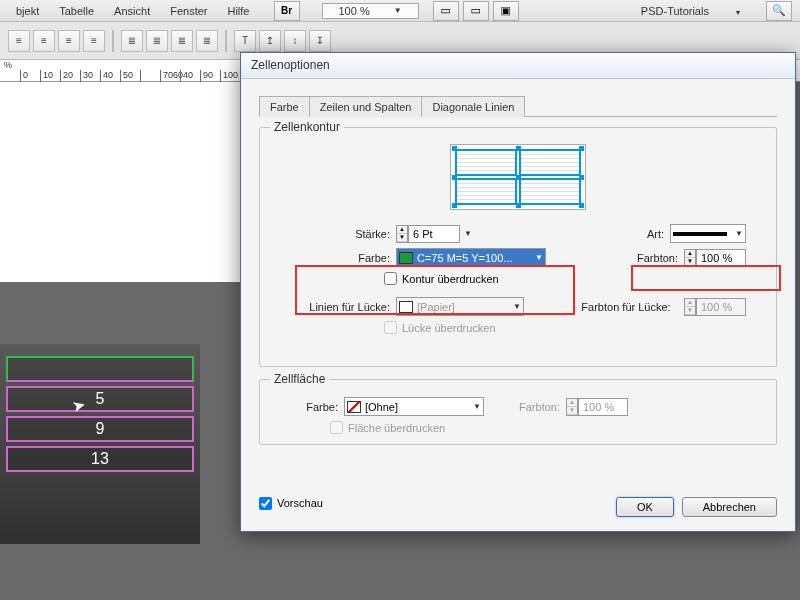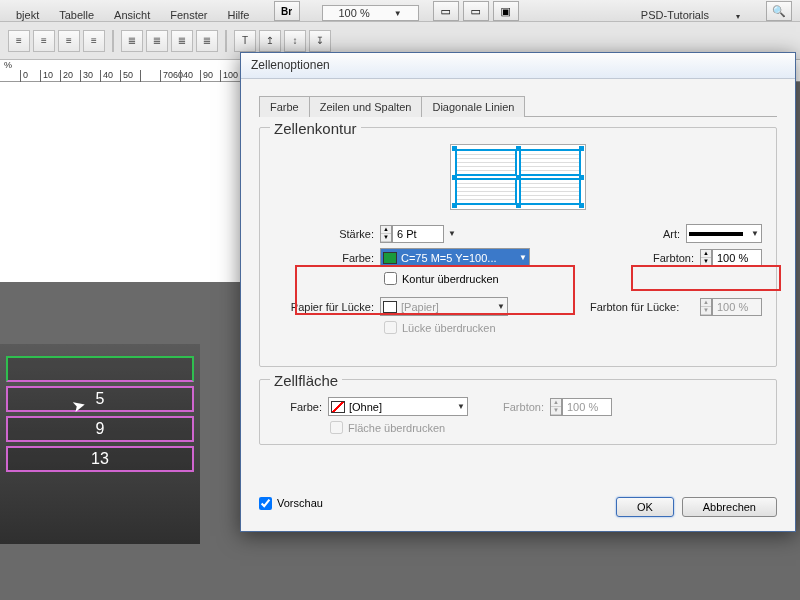--- a/index.html
+++ b/index.html
@@ -1,19 +1,19 @@
 <!DOCTYPE html>
 <html><head>
 <meta charset="utf-8">
 <style>
 * { box-sizing: border-box; margin: 0; padding: 0; font-family: "Segoe UI", Tahoma, sans-serif; font-size: 11px; }
 body { background: #e8e8e8; overflow: hidden; width: 800px; height: 600px; position: relative; }
 
 
-.menubar { height: 22px; background: linear-gradient(#f0f0f0,#e0e0e0); display: flex; align-items: flex-end; padding: 0 6px; border-bottom: 1px solid #bbb; }
+.menubar { height: 22px; background: linear-gradient(#f0f0f0,#e0e0e0); display: flex; align-items: center; padding: 0 6px; border-bottom: 1px solid #bbb; }
 .menubar span { padding: 0 10px; color: #333; }
 .menubar .zoom { margin-left: 20px; display:flex; align-items:center; border:1px solid #aaa; background:#fafafa; padding:1px 6px; }
 .menubar .gap { flex: 1; }
 .menubar .psd { color:#444; padding:0 6px; }
 
 .icon-btn { width: 26px; height: 20px; border: 1px solid #aaa; background: linear-gradient(#fafafa,#e4e4e4); margin: 0 2px; display:flex; align-items:center; justify-content:center; }
 
 
 .toolbar { height: 38px; background: #e6e6e6; border-bottom: 1px solid #bbb; display:flex; align-items:center; padding: 4px 8px; gap: 3px; }
 .tool { width: 22px; height: 22px; border: 1px solid #bbb; background: linear-gradient(#fafafa,#e8e8e8); display:flex; align-items:center; justify-content:center; font-size:10px; color:#444; }
@@ -35,33 +35,33 @@
 
 .dialog { position: absolute; top: 52px; left: 240px; width: 556px; height: 480px; background: #f4f4f4; border: 1px solid #4a6a9a; box-shadow: 0 4px 20px rgba(0,0,0,0.5); }
 .dialog-title { height: 26px; background: linear-gradient(#fdfdfd,#e4ecf7); border-bottom: 1px solid #c0c8d4; padding: 5px 10px; color: #333; font-size: 12px; }
 .dialog-body { padding: 16px 18px; position: relative; height: calc(100% - 26px); }
 
 .tabs { display:flex; border-bottom: 1px solid #b0b0b0; margin-bottom: 10px; }
 .tab { padding: 4px 10px; border: 1px solid #b0b0b0; border-bottom: none; background: #ececec; margin-right: -1px; position: relative; top: 1px; color:#333; }
 .tab.active { background: #f4f4f4; border-bottom: 1px solid #f4f4f4; }
 
 .group { border: 1px solid #c4c4c4; border-radius: 2px; padding: 12px 14px 10px; margin-bottom: 12px; position: relative; }
-.group-label { position: absolute; top: -8px; left: 10px; background: #f4f4f4; padding: 0 4px; color: #333; font-size: 15px; }
+.group-label { position: absolute; top: -8px; left: 10px; background: #f4f4f4; padding: 0 4px; color: #333; font-size: 12px; }
 
 .preview-cell { width: 136px; height: 66px; border: 1px solid #aaa; margin: 4px auto 14px; background: #fff; position: relative; }
 .preview-cell .cell { position:absolute; border: 2px solid #0099e0; background: repeating-linear-gradient(#fff,#fff 3px,#ddd 3px,#ddd 4px); }
 .preview-cell .c1 { top:4px; left:4px; width:62px; height:27px; }
 .preview-cell .c2 { top:4px; right:4px; width:62px; height:27px; }
 .preview-cell .c3 { bottom:4px; left:4px; width:62px; height:27px; }
 .preview-cell .c4 { bottom:4px; right:4px; width:62px; height:27px; }
 .preview-cell .handle { position:absolute; width:5px; height:5px; background:#0099e0; }
 
-.row { display:flex; align-items:center; margin: 5px 0; }
+.row { display:flex; align-items:center; margin: 5px 16px; }
 .lbl { width: 100px; text-align: right; margin-right: 6px; color:#222; }
-.lbl2 { width: 104px; text-align: left; margin-right: 6px; color:#222; }
+.lbl2 { width: 104px; text-align: center; margin-right: 6px; color:#222; }
 .spin { display:flex; flex-direction:column; border:1px solid #999; }
 .spin div { width:10px; height:8px; font-size:6px; line-height:6px; text-align:center; background:#f0f0f0; border-bottom:1px solid #ccc; }
 .field { border: 1px solid #999; background:#fff; padding: 2px 4px; height: 18px; display:flex; align-items:center; }
 .dropdown { border: 1px solid #999; background:#fff; height:19px; display:flex; align-items:center; padding: 0 2px; justify-content:space-between; }
 .dropdown.sel { background: #3b79c9; color:#fff; }
 .dd-arrow { font-size:8px; margin-left:4px; color:#333; }
 .swatch { width:14px; height:12px; border:1px solid #333; margin-right:4px; }
 .swatch.green { background:#1a9a3c; }
 .swatch.none { background: linear-gradient(135deg,#fff 45%,#f00 45%,#f00 55%,#fff 55%); }
 .swatch.paper { background:#fff; }
@@ -210,21 +210,21 @@
           </div>
         <div class="field" style="width:50px">100 %</div>
       </div>
 
       <div class="chk">
           <input type="checkbox" style="">
           <span>Kontur überdrucken</span>
         </div>
 
       <div class="row disabled" style="margin-top:12px">
-        <div class="lbl">Papier für Lücke:</div>
+        <div class="lbl">Linien für Lücke:</div>
         <div class="dropdown" style="width:128px">
           <span style="display:flex;align-items:center">
               <span class="swatch paper"></span>
               <span>[Papier]</span>
             </span>
           <span class="dd-arrow">▼</span>
         </div>
         <div style="flex:1"></div>
         <div class="lbl2">Farbton für Lücke:</div>
         <div class="spin">

